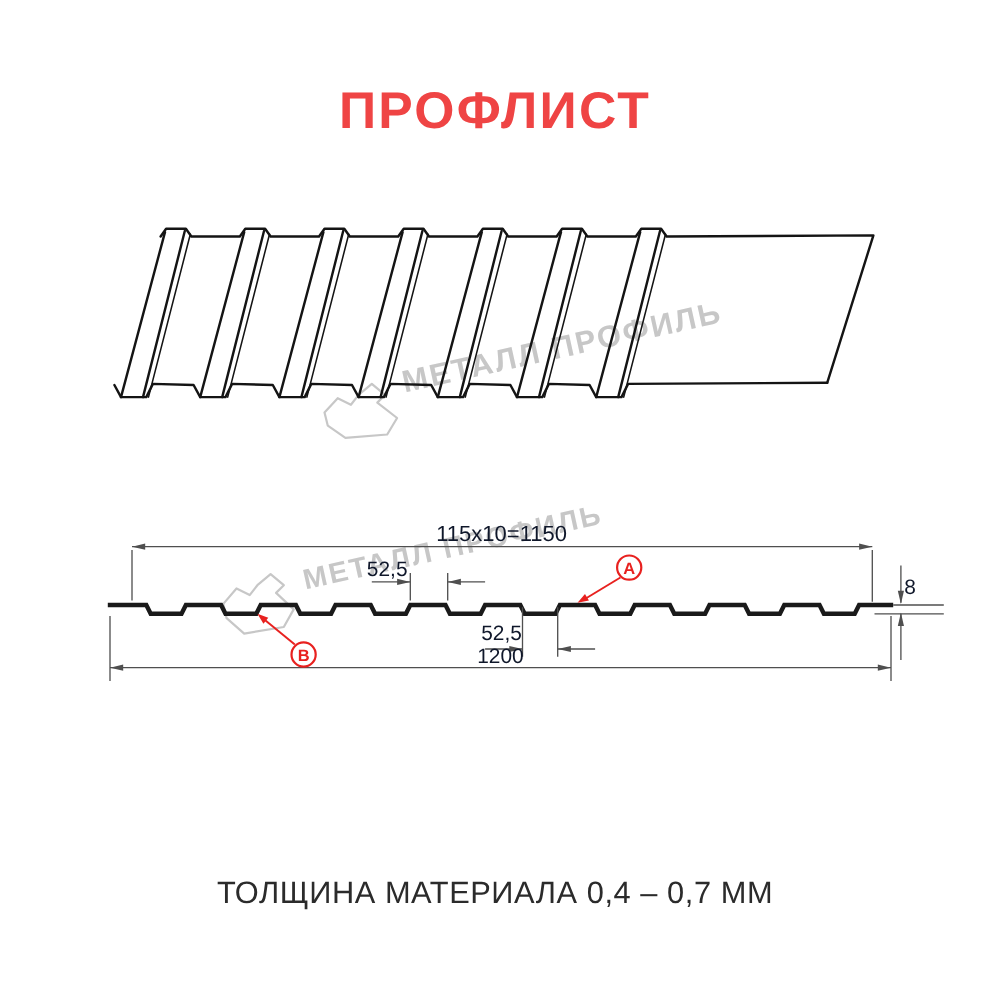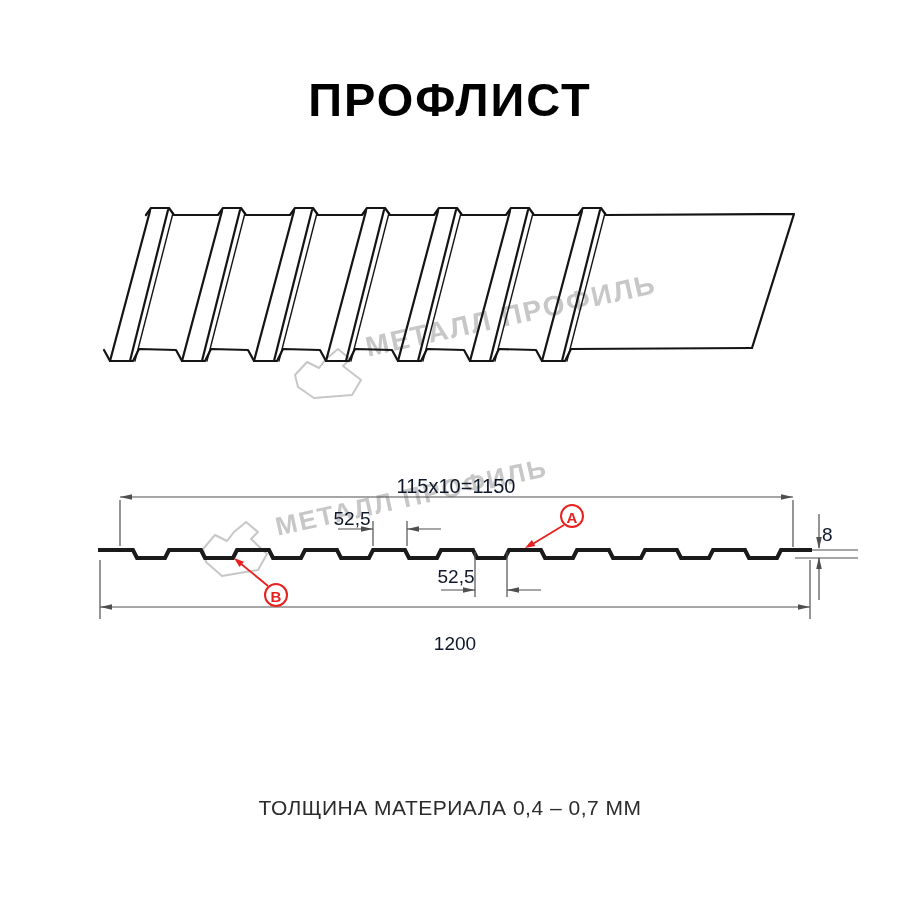--- a/index.html
+++ b/index.html
@@ -1,39 +1,39 @@
 <!DOCTYPE html>
 <html><head>
 <meta charset="utf-8">
 <style>
   html,body{margin:0;padding:0;background:#fff;}
   .canvas{position:relative;width:900px;height:900px;background:#fff;overflow:hidden;
           font-family:"Liberation Sans", sans-serif;}
   .abs{position:absolute;}
   .title{left:0;top:72px;width:900px;text-align:center;font-size:47px;font-weight:bold;
-         letter-spacing:2px;color:#000000;}
+         letter-spacing:2px;color:#ef4444;}
   .subtitle{left:0;top:128px;width:900px;text-align:center;font-size:22px;font-weight:500;
             color:#1a1a1a;letter-spacing:1px;}
   .watermark{color:#c7c7c7;font-weight:bold;white-space:nowrap;z-index:1;
              transform:rotate(-12.5deg);transform-origin:left center;letter-spacing:2px;}
   .wm1{left:366px;top:332px;font-size:28px;}
   .wm2{left:276px;top:512px;font-size:26px;}
   svg.art{left:0;top:0;z-index:2;}
   .dimtext{color:#0f172a;z-index:3;white-space:nowrap;}
   .dt-top{left:356px;top:475px;width:200px;text-align:center;font-size:20px;}
   .dt-c1{left:312px;top:508px;width:80px;text-align:center;font-size:19px;}
   .dt-c2{left:416px;top:566px;width:80px;text-align:center;font-size:19px;}
-  .dt-total{left:415px;top:587px;width:80px;text-align:center;font-size:19px;margin-top:46px;}
+  .dt-total{left:415px;top:587px;width:80px;text-align:center;font-size:19px;}
   .dt-h{left:822px;top:524px;font-size:19px;}
   .marker{width:24px;height:24px;border:2.5px solid #e8211f;border-radius:50%;
           color:#e8211f;font-size:15px;font-weight:bold;line-height:24px;text-align:center;
           z-index:4;box-sizing:border-box;background:transparent;}
   .mk-a{left:560px;top:504px;}
   .mk-b{left:264px;top:583px;}
-  .footer{left:0;top:796px;width:900px;text-align:center;font-size:21px;color:#2b2b2b;
+  .footer{left:0;top:796px;width:900px;text-align:center;font-size:28px;color:#2b2b2b;
           letter-spacing:0.5px;z-index:3;}
 </style>
 </head>
 <body>
 
 <div class="canvas">
 
   <div class="abs title">ПРОФЛИСТ</div>
 
   <div class="abs watermark wm1">МЕТАЛЛ ПРОФИЛЬ</div>

